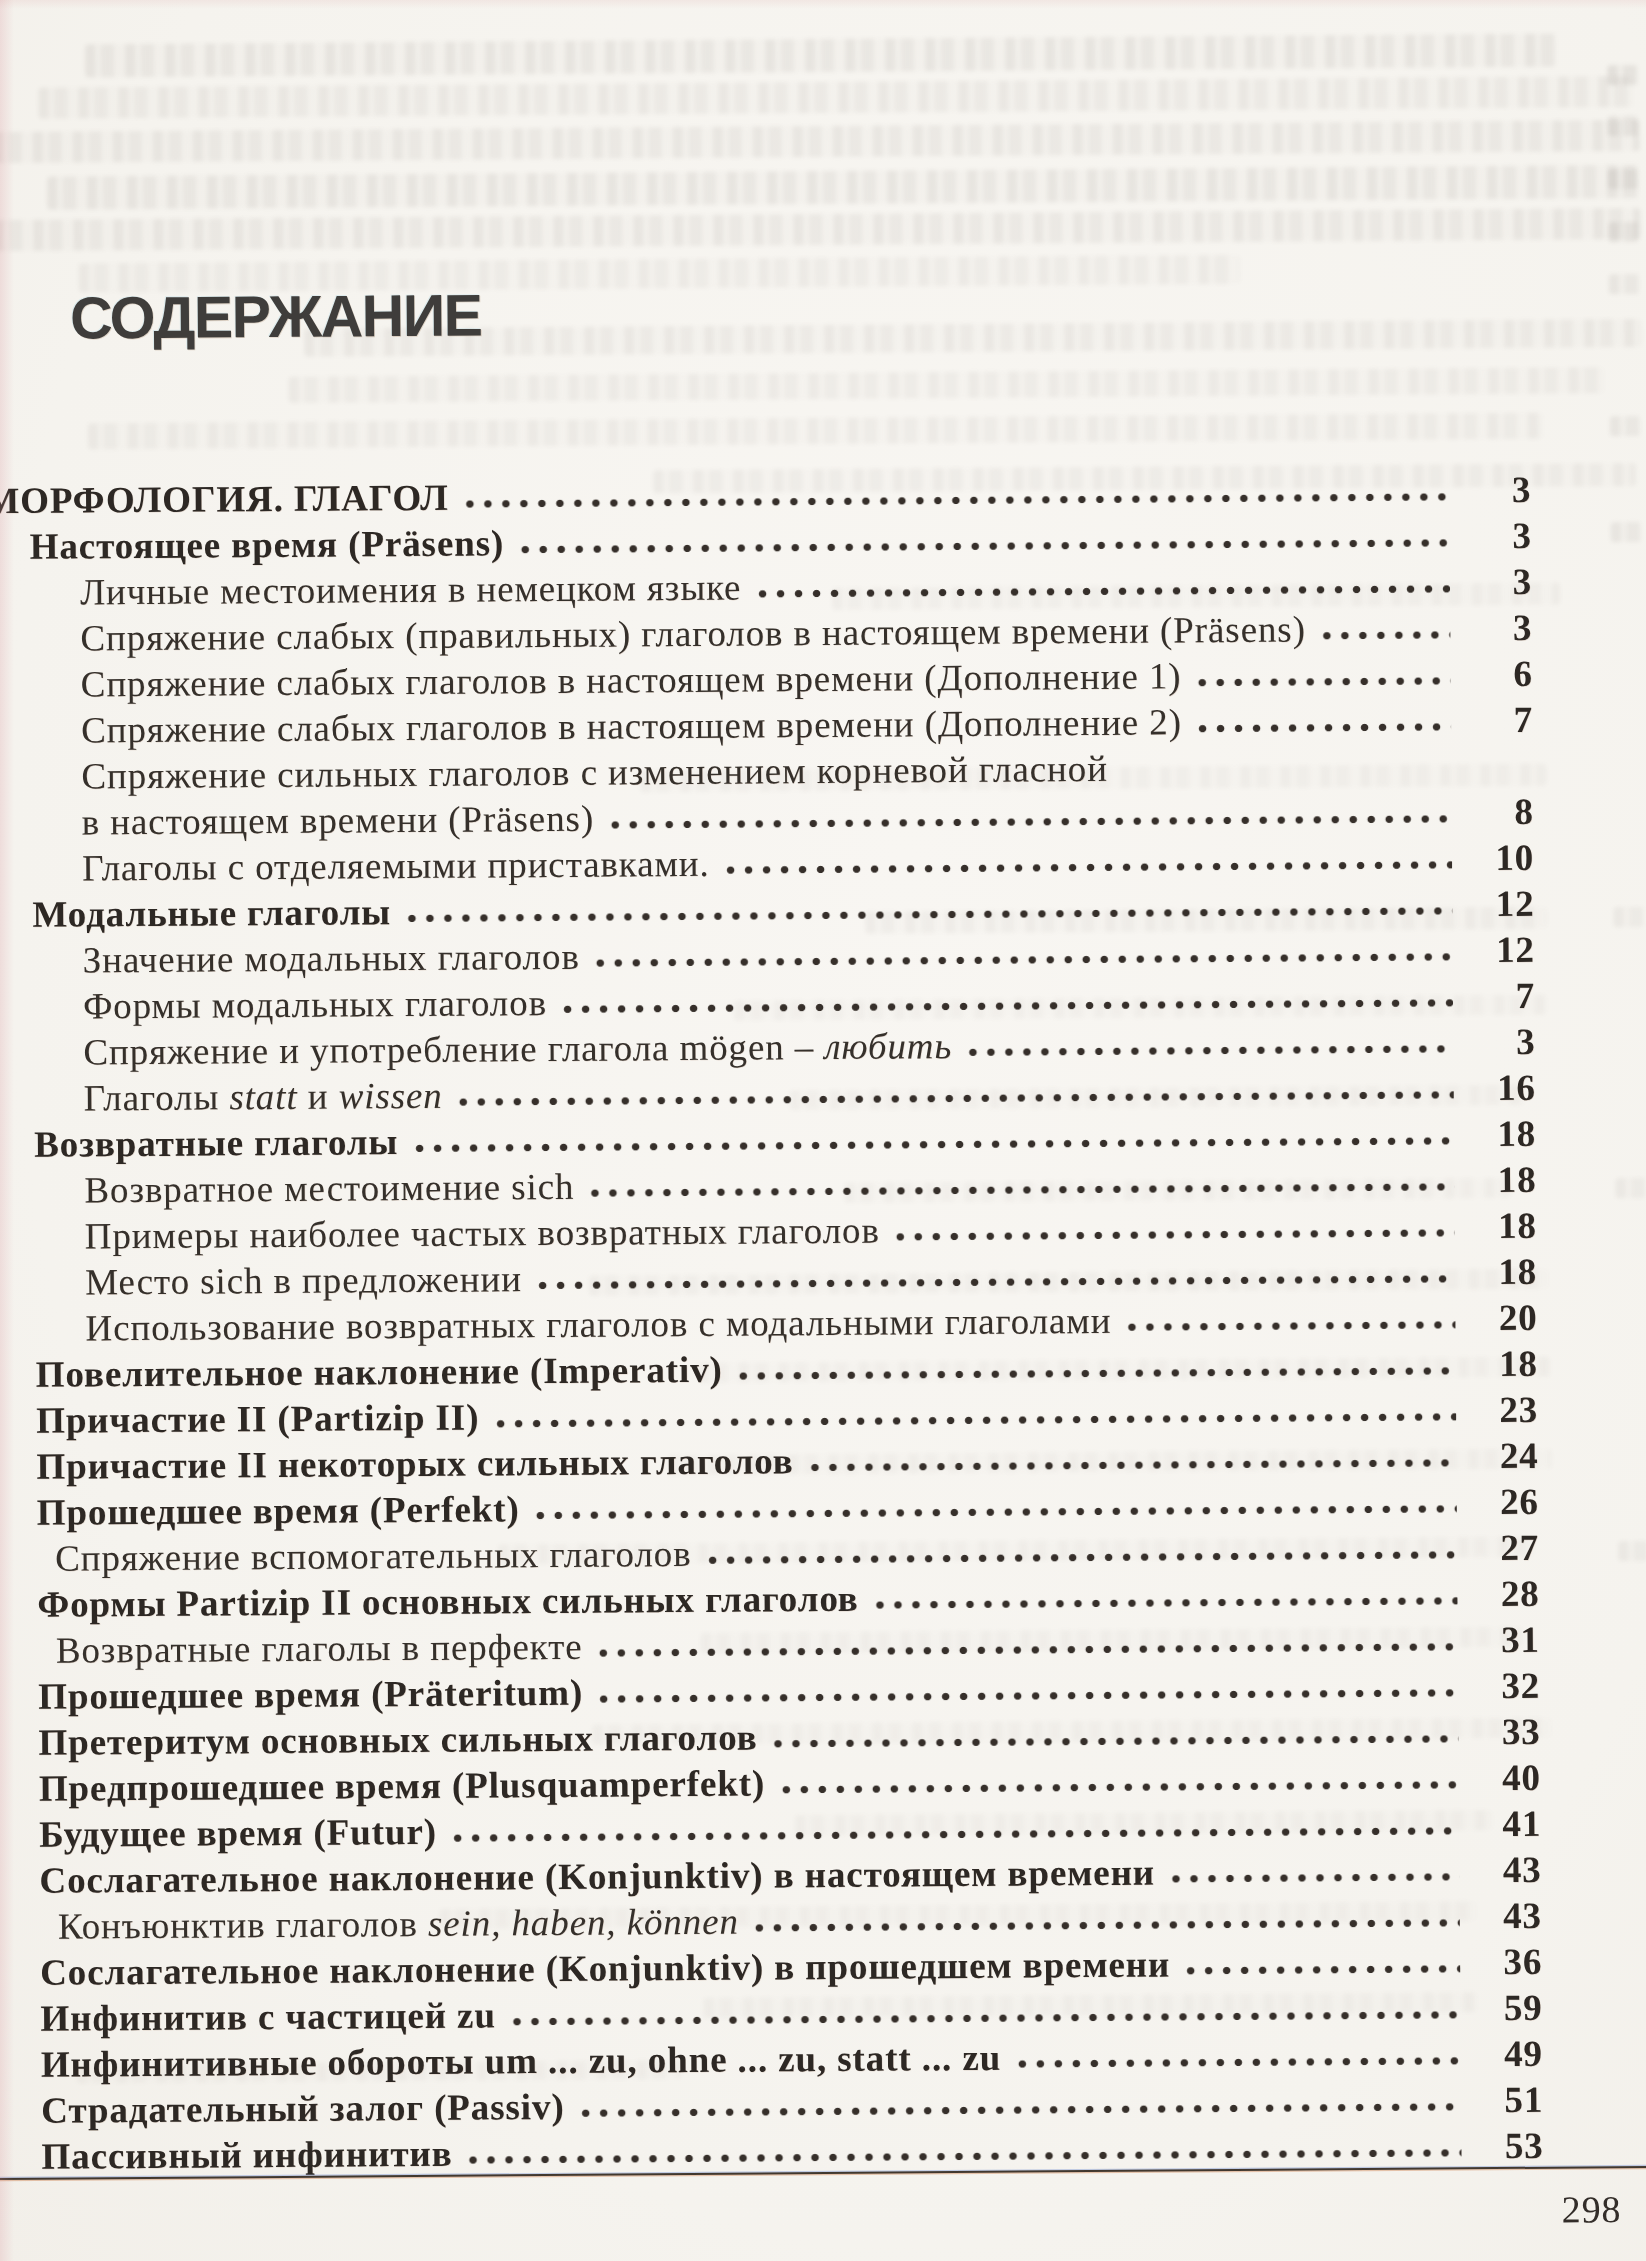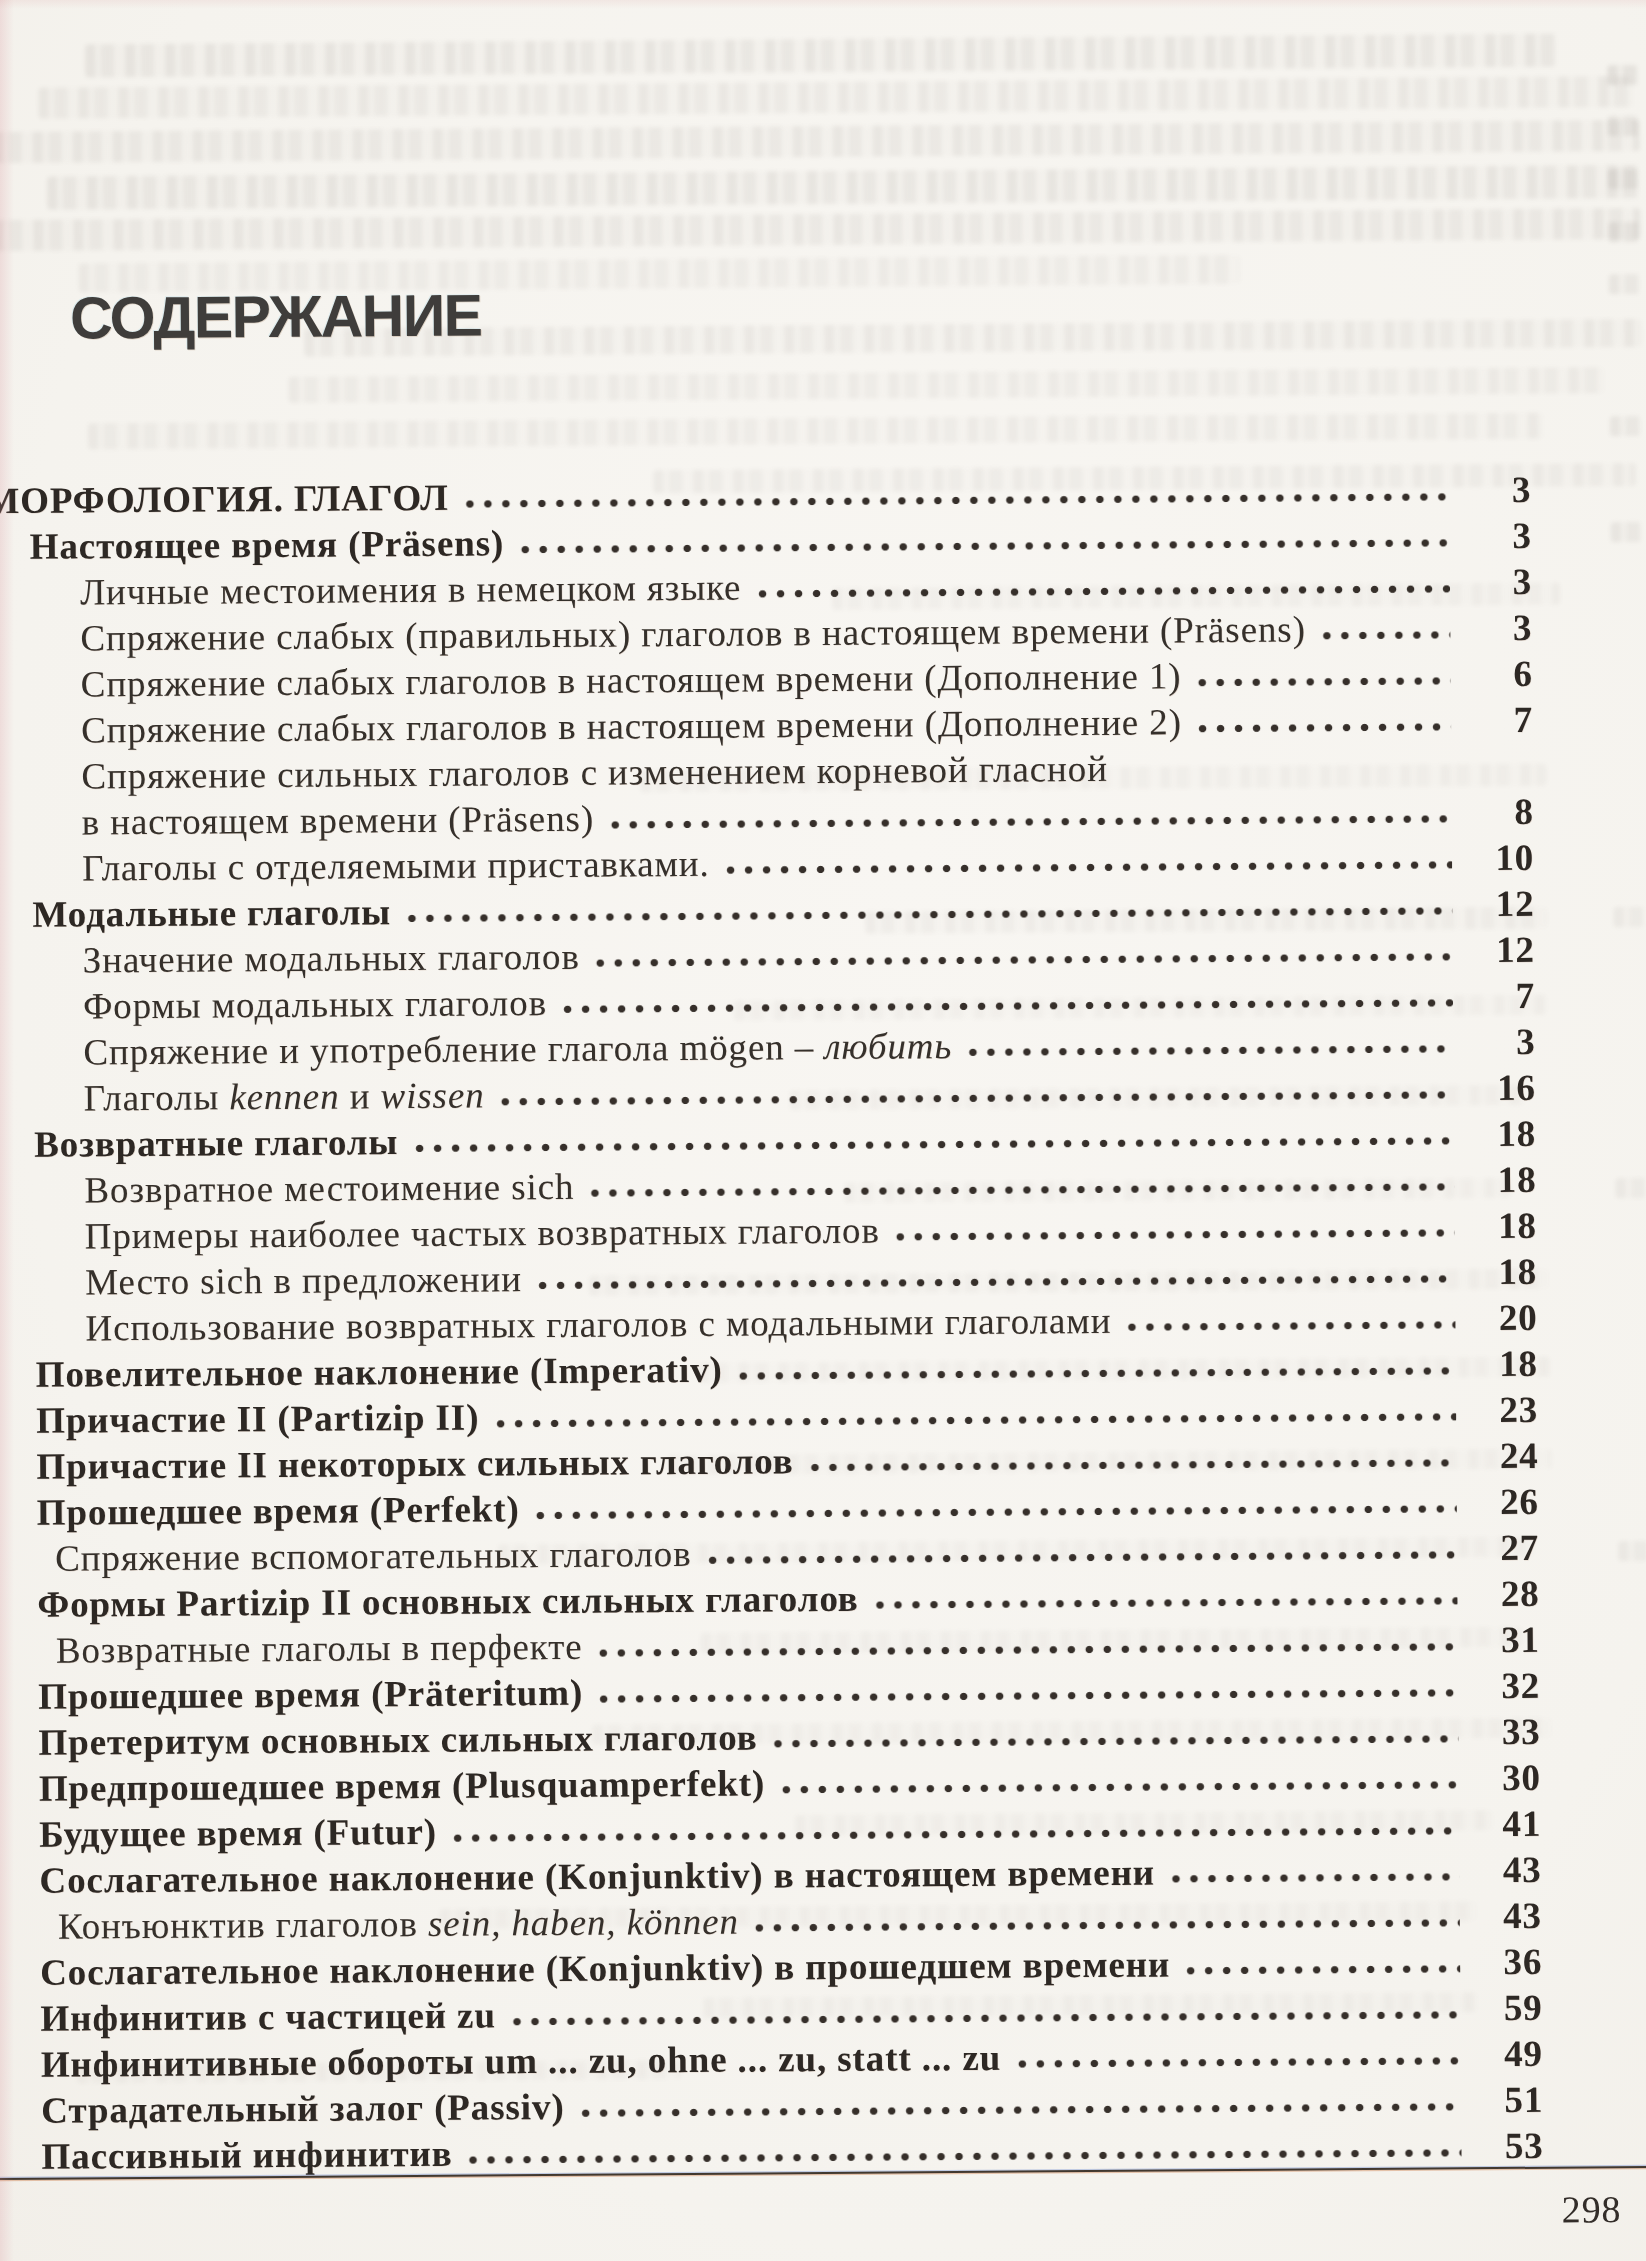--- a/index.html
+++ b/index.html
@@ -176,21 +176,21 @@
         <span class="txt"><span>Формы модальных глаголов</span></span>
         <span class="leader"></span>
         <span class="pg">7</span>
       </div>
       <div class="row l2">
         <span class="txt"><span>Спряжение и употребление глагола mögen – </span><span class="it">любить</span></span>
         <span class="leader"></span>
         <span class="pg">3</span>
       </div>
       <div class="row l2">
-        <span class="txt"><span>Глаголы </span><span class="it">kennen</span><span> и </span><span class="it">wissen</span></span>
+        <span class="txt"><span>Глаголы </span><span class="it">statt</span><span> и </span><span class="it">wissen</span></span>
         <span class="leader"></span>
         <span class="pg">16</span>
       </div>
       <div class="row l1 b">
         <span class="txt"><span>Возвратные глаголы</span></span>
         <span class="leader"></span>
         <span class="pg">18</span>
       </div>
       <div class="row l2">
         <span class="txt"><span>Возвратное местоимение sich</span></span>
@@ -253,21 +253,21 @@
         <span class="pg">32</span>
       </div>
       <div class="row l1 b">
         <span class="txt"><span>Претеритум основных сильных глаголов</span></span>
         <span class="leader"></span>
         <span class="pg">33</span>
       </div>
       <div class="row l1 b">
         <span class="txt"><span>Предпрошедшее время (Plusquamperfekt)</span></span>
         <span class="leader"></span>
-        <span class="pg">30</span>
+        <span class="pg">40</span>
       </div>
       <div class="row l1 b">
         <span class="txt"><span>Будущее время (Futur)</span></span>
         <span class="leader"></span>
         <span class="pg">41</span>
       </div>
       <div class="row l1 b">
         <span class="txt"><span>Сослагательное наклонение (Konjunktiv) в настоящем времени</span></span>
         <span class="leader"></span>
         <span class="pg">43</span>

